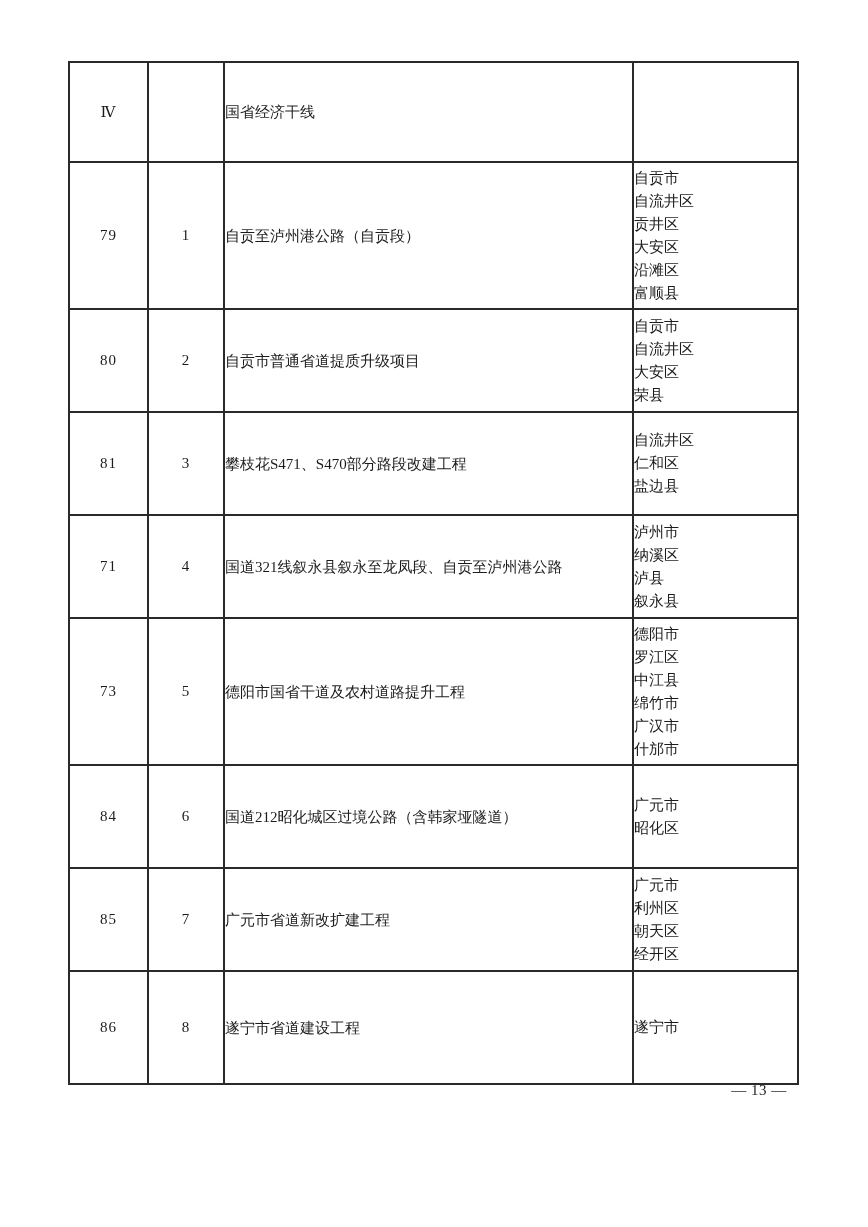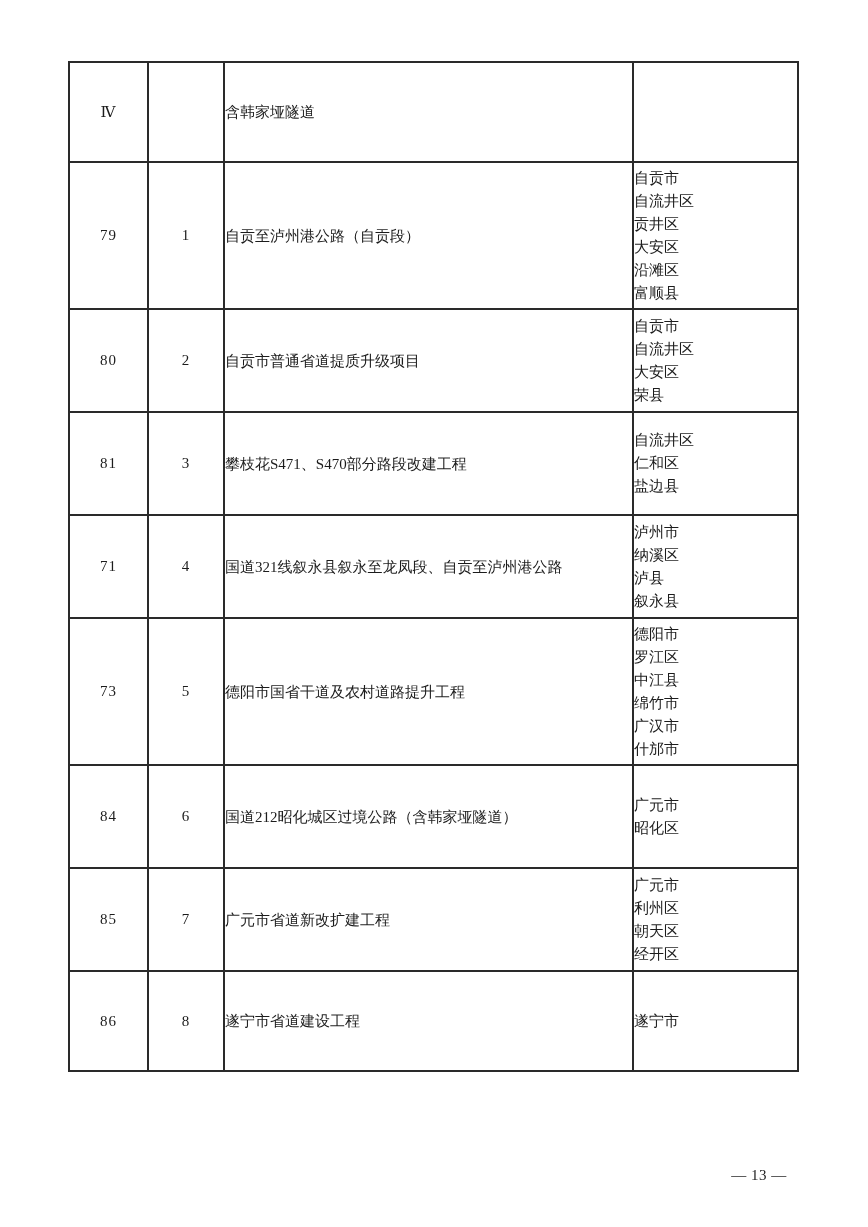--- a/index.html
+++ b/index.html
@@ -48,25 +48,25 @@
   td.cell-loc {
     text-align: left;
     white-space: pre-line;
     line-height: 23px;
     padding: 2px 4px;
   }
 
   tr.h-section { height: 100px; }
   tr.h-xl      { height: 147px; }
   tr.h-md      { height: 103px; }
-  tr.h-sm      { height: 100px;  }
+  tr.h-sm      { height: 113px;  }
 
   .footer {
     position: absolute;
-    top: 1167px;
+    top: 1082px;
     left: 724px;
     width: 70px;
     text-align: center;
     font-size: 15px;
     color: #1c1c1c;
     letter-spacing: 0.5px;
   }
 </style>
 </head>
 <body>
@@ -77,21 +77,21 @@
     <colgroup>
       <col class="c-no">
       <col class="c-sub">
       <col class="c-proj">
       <col class="c-loc">
     </colgroup>
     <tbody>
       <tr class="h-section">
         <td class="cell-no">Ⅳ</td>
         <td class="cell-sub"></td>
-        <td class="cell-proj">含韩家垭隧道</td>
+        <td class="cell-proj">国省经济干线</td>
         <td class="cell-loc"></td>
       </tr>
       <tr class="h-xl">
         <td class="cell-no">79</td>
         <td class="cell-sub">1</td>
         <td class="cell-proj">自贡至泸州港公路（自贡段）</td>
         <td class="cell-loc">自贡市
 自流井区
 贡井区
 大安区

